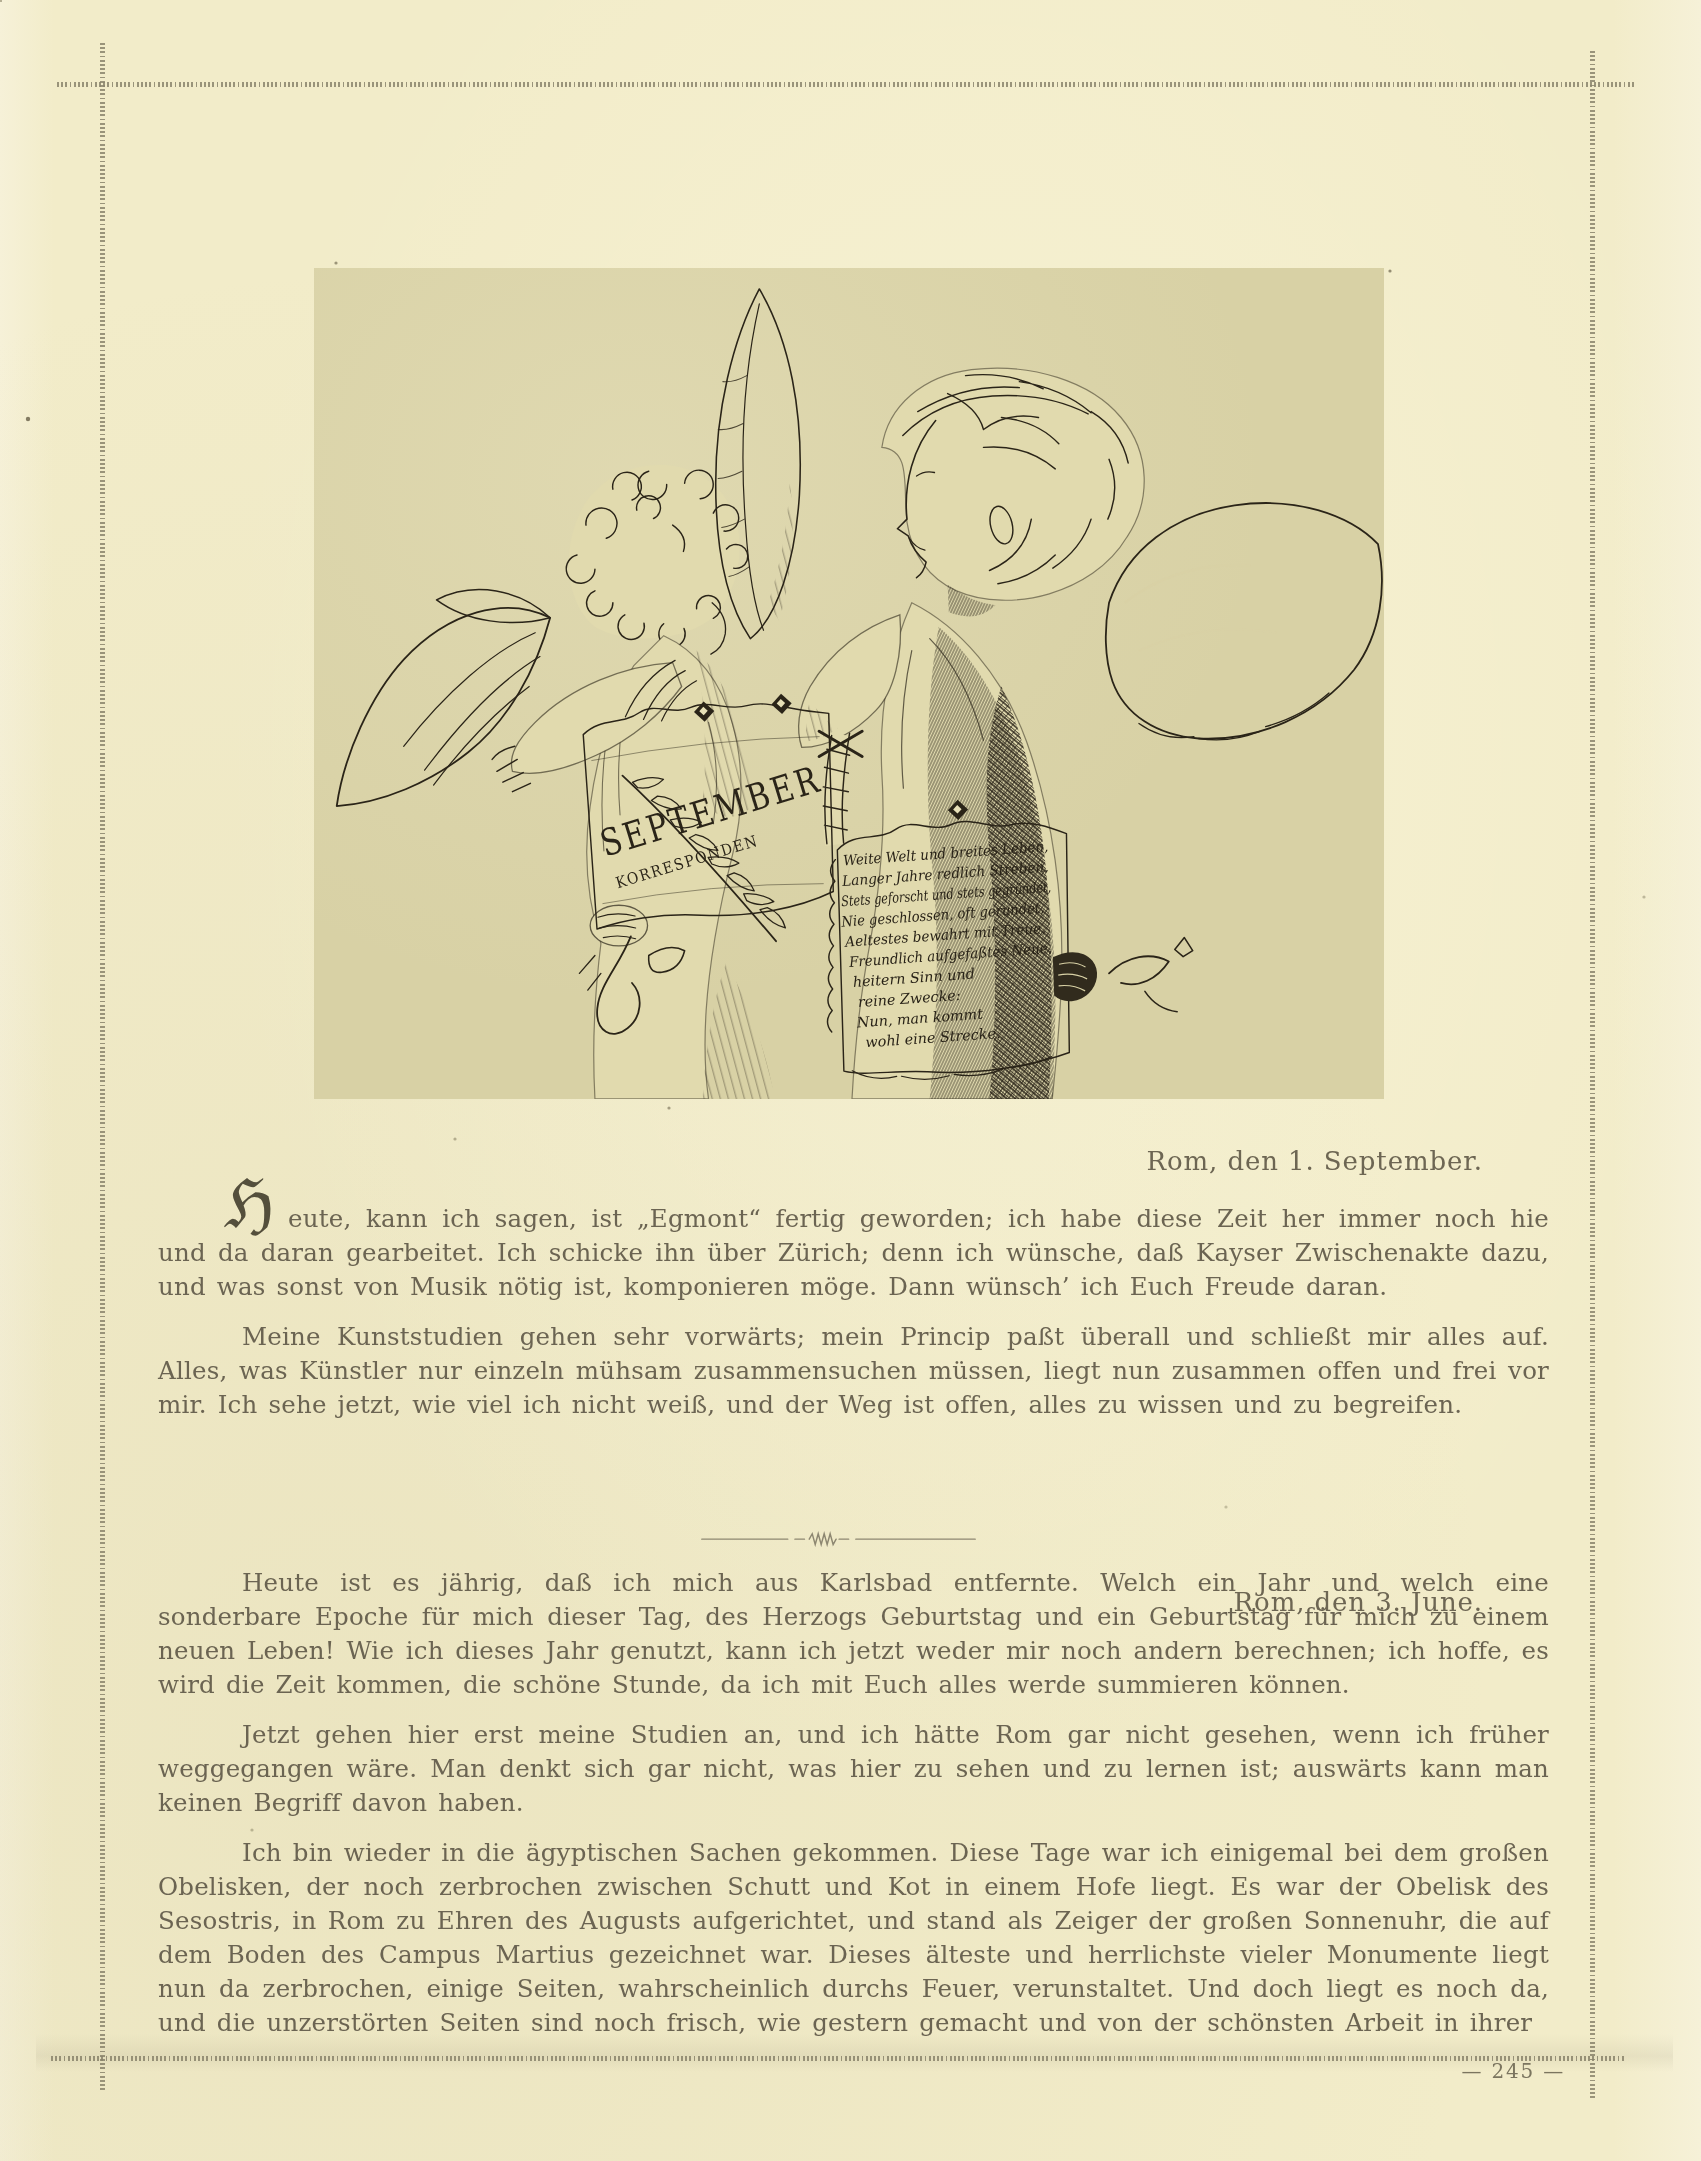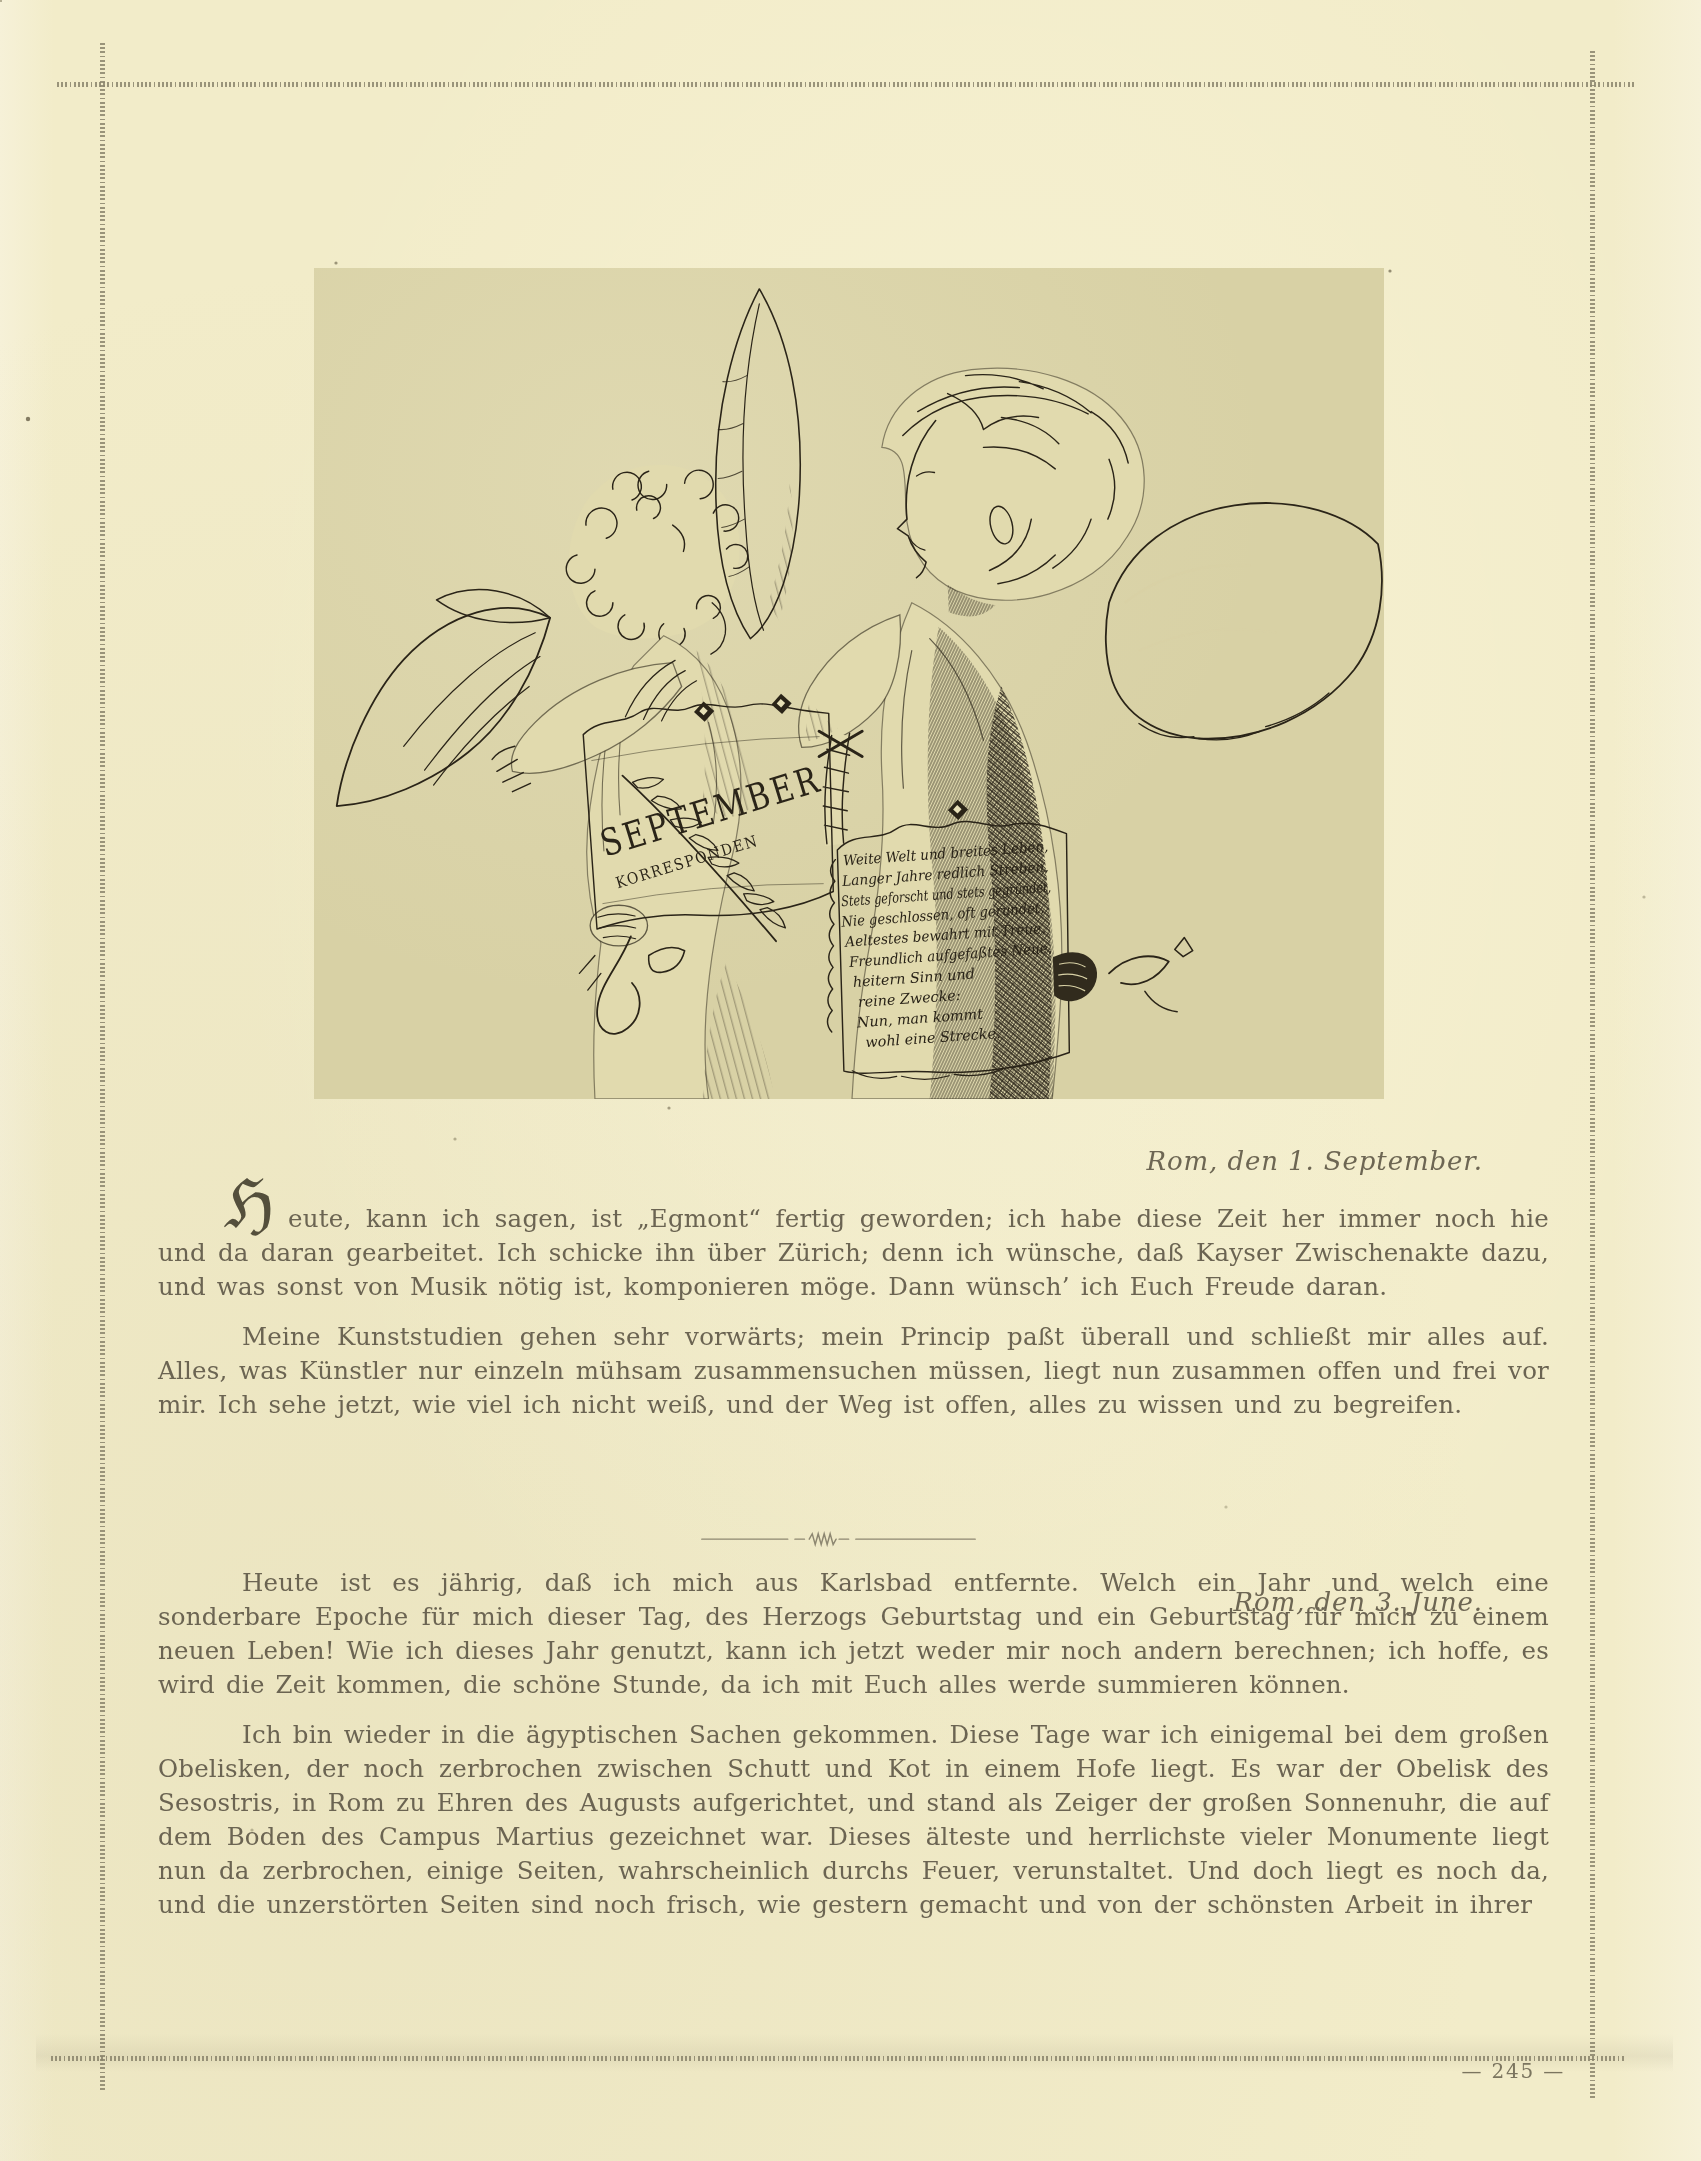--- a/index.html
+++ b/index.html
@@ -21,21 +21,21 @@
   #frame-bottom{left:51px;top:2056px;width:1573px;}
   #frame-left{left:100px;top:43px;height:2049px;}
   #frame-right{left:1590px;top:51px;height:2050px;}
   
   .plate{position:absolute;left:314px;top:268px;width:1070px;height:831px;
     background:
      radial-gradient(ellipse at 30% 25%, rgba(232,226,190,.45) 0%, rgba(232,226,190,0) 60%),
      #d8d1a5;}
   .plate svg{display:block;width:100%;height:100%;}
   
-  .dateline{position:absolute;font-size:26px;color:#6d6653;letter-spacing:0.9px;white-space:nowrap;font-style:italic;}
+  .dateline{position:absolute;font-size:26px;color:#6d6653;letter-spacing:0.9px;white-space:nowrap;}
   #dateline-1{top:1146px;right:219px;}
   #dateline-2{top:1587px;right:219px;}
   .bodyblock{position:absolute;left:142px;width:1423px;text-align:justify;
     font-size:24.5px;line-height:34px;color:#6b6452;letter-spacing:0.2px;word-spacing:3px;}
   #entry1-body{top:1186px;}
   #entry2-body{top:1550px;}
   .para{margin:16px;text-indent:84px;}
   .para.drop{text-indent:130px;}
   .dropcap{position:absolute;left:82px;top:-15.5px;font-size:67px;line-height:67px;
     color:#544f3c;font-family:"DejaVu Sans","DejaVu Serif",sans-serif;}
@@ -235,20 +235,21 @@
     <p class="para">Meine Kunststudien gehen sehr vorwärts; mein Princip paßt überall und schließt mir alles auf.  Alles, was Künstler nur einzeln mühsam zusammensuchen müssen, liegt nun zusammen offen und frei vor mir.  Ich sehe jetzt, wie viel ich nicht weiß, und der Weg ist offen, alles zu wissen und zu begreifen.</p>
   </div>
 
   <svg class="divider" viewBox="0 0 470 34">
     <path d="M6,17 H150 M162,17 h16 M186,17 l5,-9 5,18 5,-18 5,18 5,-18 5,18 5,-18 5,18 5,-9 M236,17 h16 M264,17 H464" stroke="#8d8771" stroke-width="2.4" fill="none" stroke-linecap="round"></path>
   </svg>
 
   <div class="dateline" id="dateline-2">Rom, den 3. June.</div>
   <div class="bodyblock" id="entry2-body">
     <p class="para">Heute ist es jährig, daß ich mich aus Karlsbad entfernte.  Welch ein Jahr und welch eine sonderbare Epoche für mich dieser Tag, des Herzogs Geburtstag und ein Geburtstag für mich zu einem neuen Leben!  Wie ich dieses Jahr genutzt, kann ich jetzt weder mir noch andern berechnen; ich hoffe, es wird die Zeit kommen, die schöne Stunde, da ich mit Euch alles werde summieren können.</p>
+    <p class="para">Jetzt gehen hier erst meine Studien an, und ich hätte Rom gar nicht gesehen, wenn ich früher weggegangen wäre.  Man denkt sich gar nicht, was hier zu sehen und zu lernen ist; auswärts kann man keinen Begriff davon haben.</p>
     <p class="para">Ich bin wieder in die ägyptischen Sachen gekommen.  Diese Tage war ich einigemal bei dem großen Obelisken, der noch zerbrochen zwischen Schutt und Kot in einem Hofe liegt.  Es war der Obelisk des Sesostris, in Rom zu Ehren des Augusts aufgerichtet, und stand als Zeiger der großen Sonnenuhr, die auf dem Boden des Campus Martius gezeichnet war.  Dieses älteste und herrlichste vieler Monumente liegt nun da zerbrochen, einige Seiten, wahrscheinlich durchs Feuer, verunstaltet.  Und doch liegt es noch da, und die unzerstörten Seiten sind noch frisch, wie gestern gemacht und von der schönsten Arbeit in ihrer</p>
   </div>
 
   <div class="fold-band"></div>
   <div class="page-number">— 245 —</div>
 
   <div class="specks"></div>
 </div>
 
 

